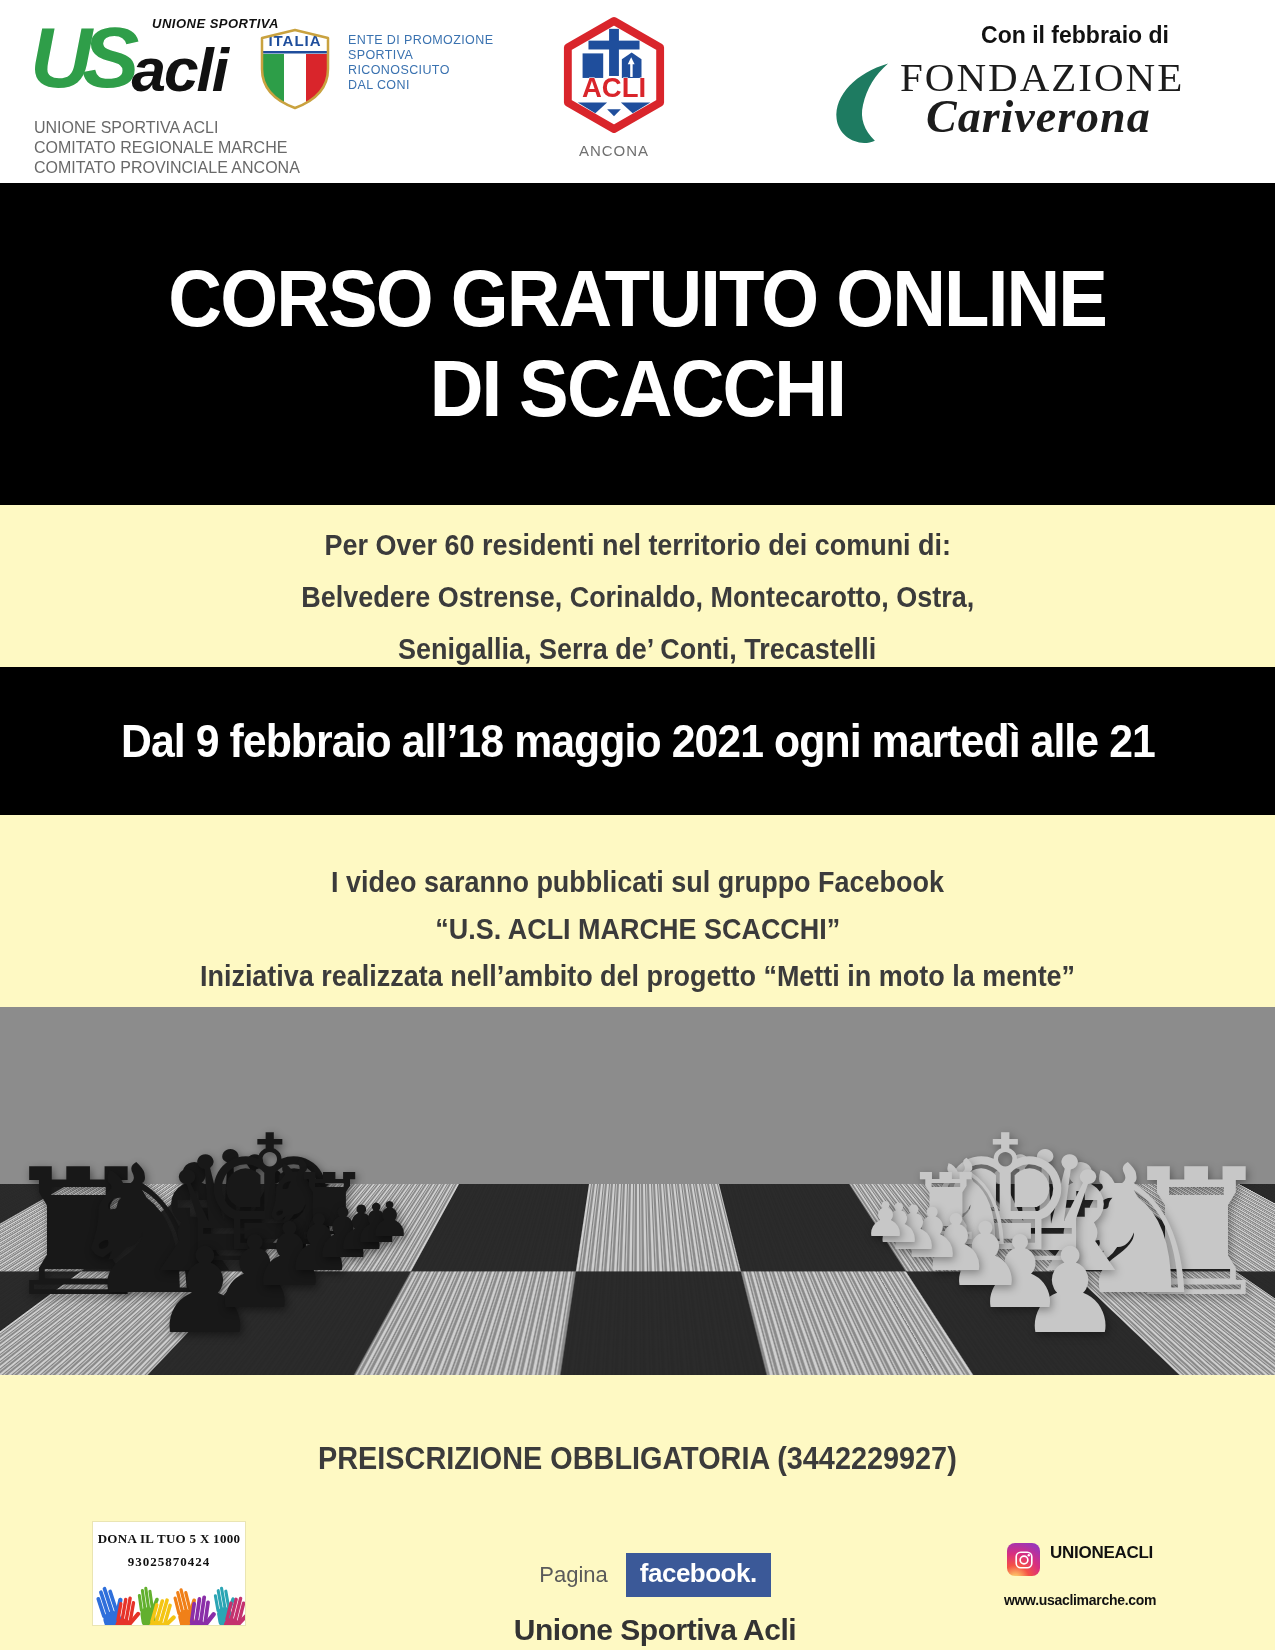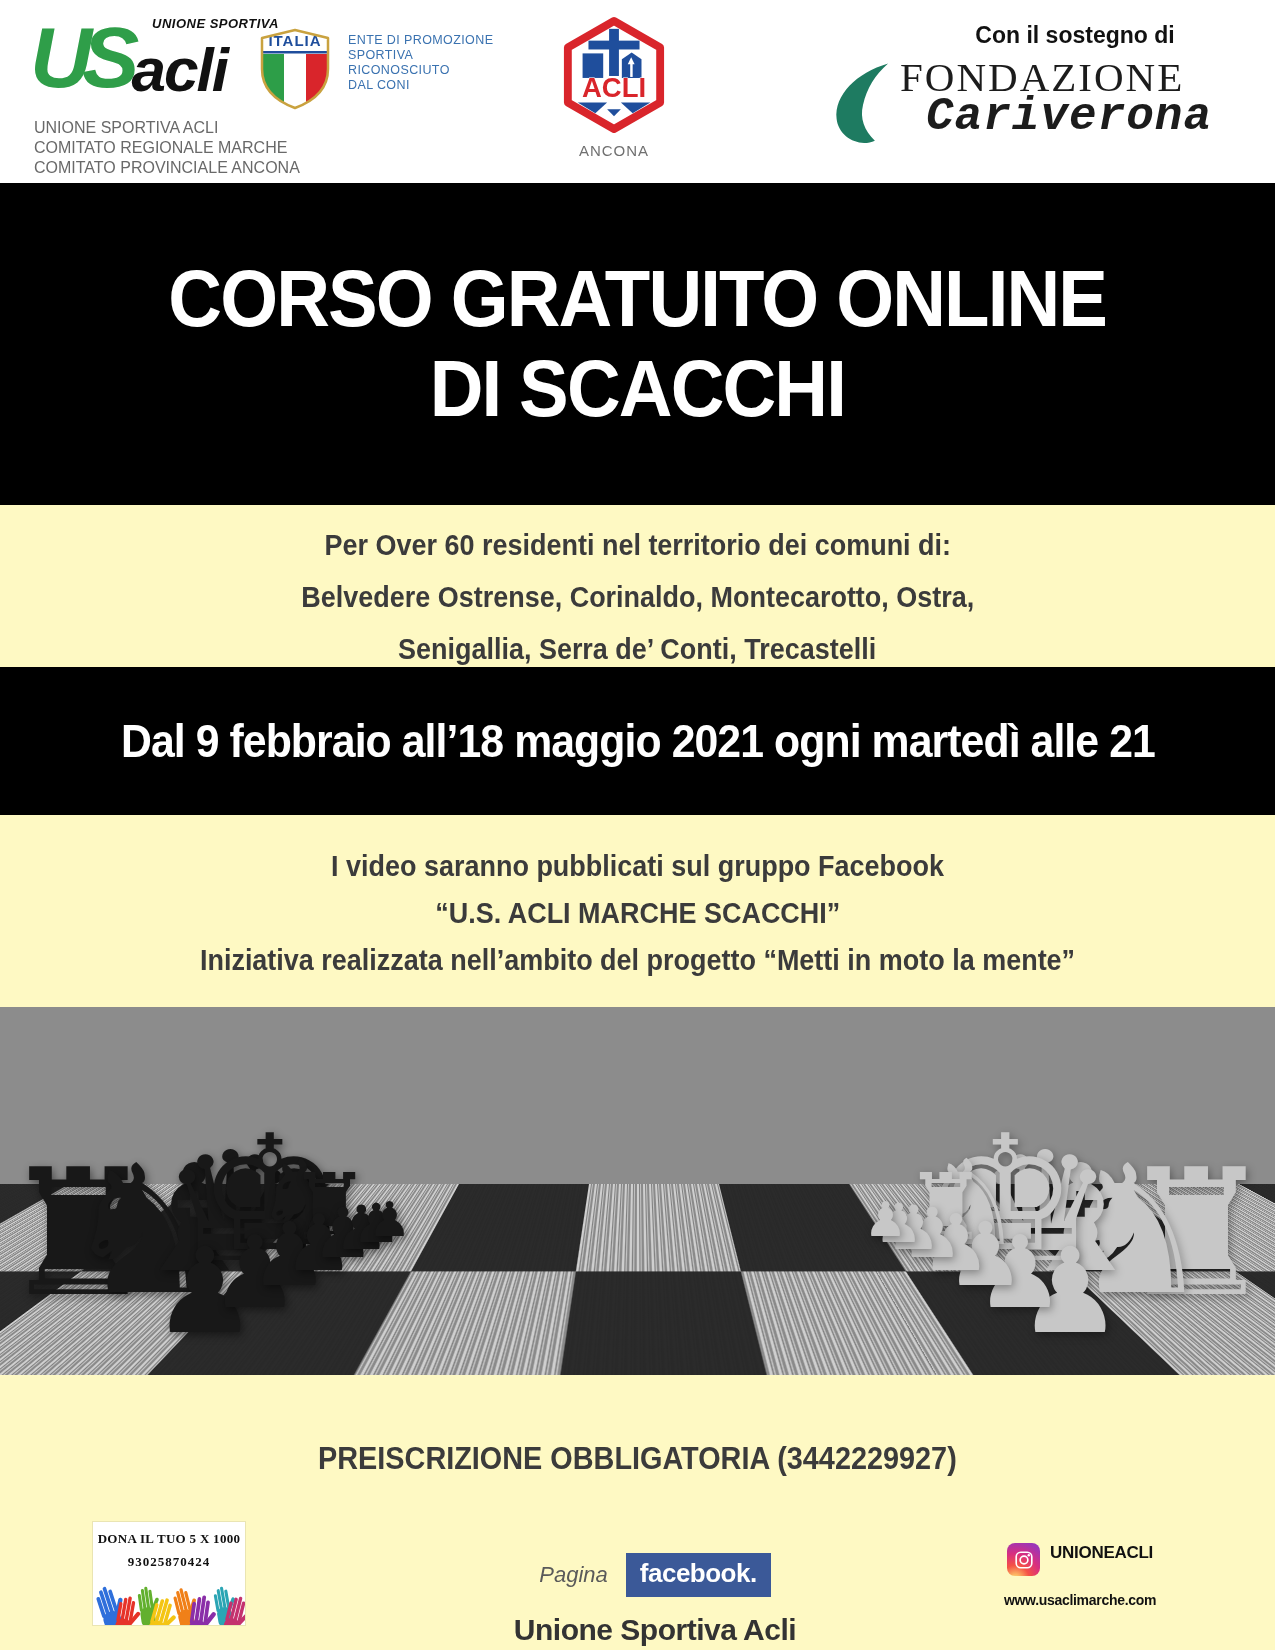--- a/index.html
+++ b/index.html
@@ -27,40 +27,40 @@
   .acli-location{margin-top:4px;font-size:15px;color:#707070;letter-spacing:1px;}
 
   .support{position:absolute;left:830px;top:22px;width:420px;}
   .support-tagline{text-align:center;font-size:23px;font-weight:bold;color:#111;
                    padding-left:70px;}
   .fond-row{display:flex;align-items:flex-start;margin-top:8px;}
   .fond-drop{flex:0 0 auto;}
   .fond-text{margin-left:4px;}
   .fond-main{font-family:"Liberation Serif",serif;font-size:41px;color:#1c1c1c;
              letter-spacing:2px;line-height:1;}
-  .fond-sub{font-family:Liberation Mono, monospace;font-style:italic;font-weight:bold;
+  .fond-sub{font-family:Liberation Serif, serif;font-style:italic;font-weight:bold;
             font-size:46px;color:#1c1c1c;line-height:1;margin:-4px 0 0 26px;letter-spacing:1px;}
 
   
   .band{width:100%;box-sizing:border-box;}
   .band-black{background:#000000;color:#ffffff;}
   .band-yellow{background:#fef9c3;color:#3b3b3b;}
   .sx{display:inline-block;transform:scaleX(.93);transform-origin:center;white-space:nowrap;}
 
   .band-title{height:322px;display:flex;flex-direction:column;justify-content:center;
               align-items:center;gap:10px;}
   .band-title div{font-size:80px;font-weight:bold;letter-spacing:-2px;line-height:1;}
 
   .band-audience{height:162px;text-align:center;padding-top:14px;}
   .band-audience div{font-size:29px;font-weight:bold;line-height:52px;}
 
   .band-schedule{height:148px;display:flex;justify-content:center;align-items:center;}
   .band-schedule div{font-size:46px;font-weight:bold;letter-spacing:-1px;}
 
-  .band-info{height:192px;text-align:center;padding-top:28px;}
+  .band-info{height:192px;text-align:center;padding-top:44px;}
   .band-info div{font-size:29px;font-weight:bold;line-height:47px;}
 
   
   .photo{position:relative;width:100%;height:368px;background:#8c8c8c;overflow:hidden;}
   .board{position:absolute;top:48%;left:-15%;width:130%;height:190%;
          background:
            repeating-conic-gradient(rgba(38,38,38,.97) 0% 25%, rgba(0,0,0,0) 25% 50%) 0 0 / 260px 260px,
            repeating-linear-gradient(90deg,#cfcfcf 0 2px,#808080 2px 3px,#c4c4c4 3px 4px,#8a8a8a 4px 6px);
          transform:perspective(520px) rotateX(58deg);transform-origin:50% 0;}
   .photo-front{position:absolute;bottom:0;left:0;width:100%;height:30px;
@@ -76,21 +76,21 @@
   .dona-box{position:absolute;left:93px;top:147px;width:152px;height:103px;background:#ffffff;
             text-align:center;overflow:hidden;box-shadow:0 0 0 1px rgba(0,0,0,.08);}
   .dona-l1{font-family:"Liberation Serif",serif;font-weight:bold;font-size:13px;color:#111;
            margin-top:9px;letter-spacing:.3px;}
   .dona-l2{font-family:"Liberation Serif",serif;font-weight:bold;font-size:13px;color:#111;
            margin-top:7px;letter-spacing:1px;}
   .dona-hands{position:absolute;left:0;bottom:0;width:100%;height:50px;}
 
   .fb-col{position:absolute;left:505px;top:178px;width:300px;text-align:center;}
   .fb-row{display:flex;justify-content:center;align-items:center;gap:18px;}
-  .fb-prefix{font-size:22px;color:#5a5a5a;font-style:italic;}
+  .fb-prefix{font-size:22px;color:#5a5a5a;}
   .fb-logo{background:#3b5998;color:#ffffff;font-weight:bold;font-size:26px;
            letter-spacing:-.5px;padding:7px 14px 11px 14px;line-height:1;}
   .fb-page{margin-top:16px;font-size:30px;font-weight:bold;color:#333333;letter-spacing:-.5px;}
 
   .ig-col{position:absolute;left:940px;top:168px;width:280px;text-align:center;}
   .ig-row{display:flex;justify-content:center;gap:10px;}
   .ig-icon{width:33px;height:33px;border-radius:8px;flex:0 0 auto;
            background:radial-gradient(circle at 25% 110%,#fdc468 8%,#f55245 32%,#d92e7f 58%,#9b36b7 88%);
            display:flex;align-items:center;justify-content:center;}
   .ig-handle{font-size:17px;font-weight:bold;color:#111;letter-spacing:-.3px;}
@@ -152,21 +152,21 @@
         <rect x="71.5" y="48" width="2.5" height="14" fill="#ffffff"></rect>
         <text x="55" y="82" text-anchor="middle" font-family="Liberation Sans, sans-serif" font-size="28" font-weight="bold" fill="#d9252b" stroke="#ffffff" stroke-width="1" paint-order="stroke">ACLI</text>
         <path d="M18 88 L48 88 L36 99 Z" fill="#1f4e9c"></path>
         <path d="M92 88 L62 88 L74 99 Z" fill="#1f4e9c"></path>
         <path d="M48 95 L62 95 L55 102 Z" fill="#1f4e9c"></path>
       </svg>
       <div class="acli-location">ANCONA</div>
     </div>
 
     <div class="support">
-      <div class="support-tagline">Con il sostegno di</div>
+      <div class="support-tagline">Con il febbraio di</div>
       <div class="fond-row">
         <svg class="fond-drop" width="66" height="96" viewBox="0 0 100 130">
           <path d="M88 2 C40 16 6 50 10 86 C13 114 44 130 68 119 C52 104 45 85 50 65 C56 39 68 20 88 2 Z" fill="#1e7b61"></path>
         </svg>
         <div class="fond-text">
           <div class="fond-main">FONDAZIONE</div>
           <div class="fond-sub">Cariverona</div>
         </div>
       </div>
     </div>

